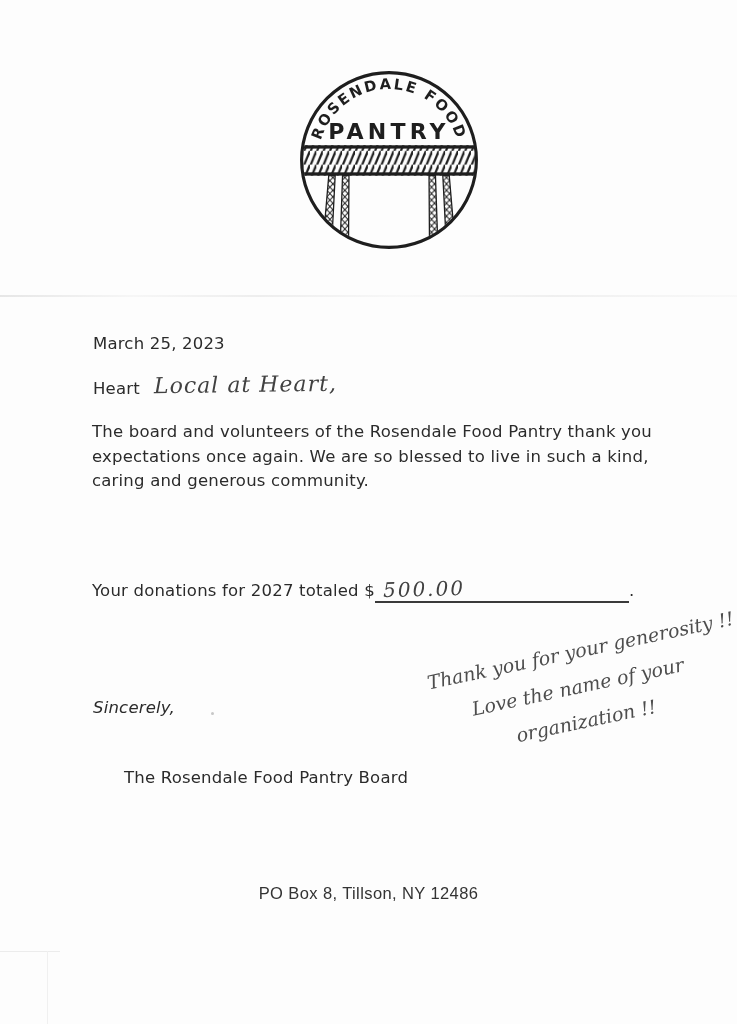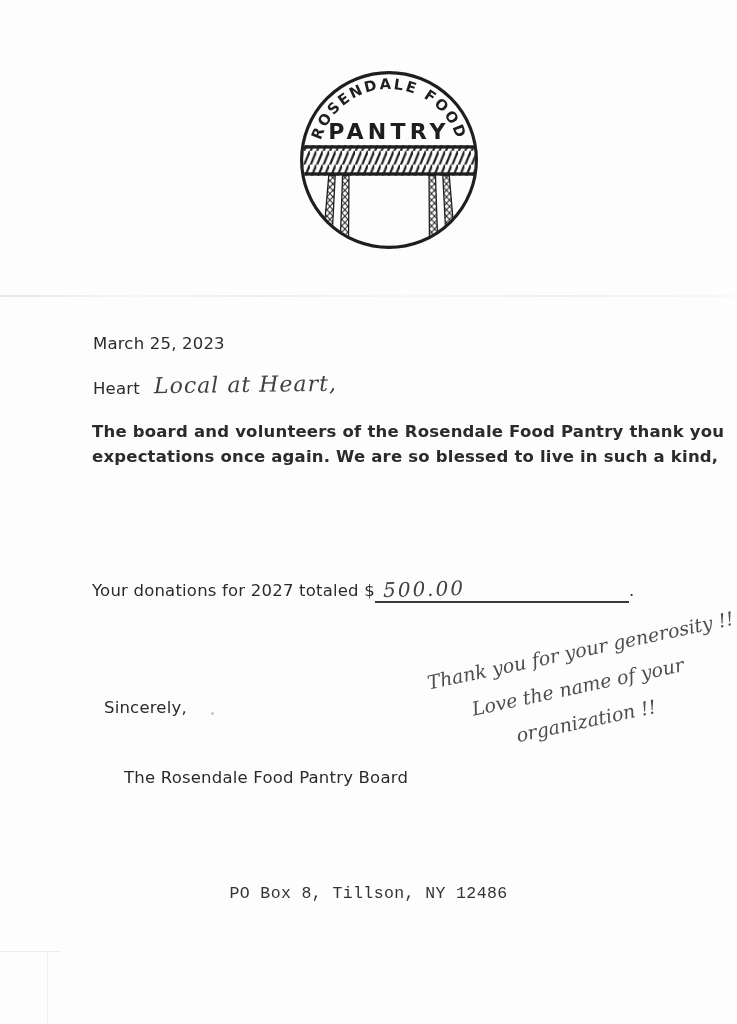--- a/index.html
+++ b/index.html
@@ -22,25 +22,25 @@
   }
   .crease-h{left:0;top:951px;width:60px;height:1px;background:#ececec;}
   .crease-v{left:47px;top:951px;width:1px;height:73px;background:#f0f0f0;}
   .speck{left:211px;top:712px;width:3px;height:3px;border-radius:50%;background:#9a9a9a;opacity:.55;}
   
   .logo{left:297px;top:68px;width:184px;height:184px;}
   
   .typed{font-size:16.5px;letter-spacing:.2px;white-space:nowrap;}
   .date{left:93px;top:334px;}
   .salutation{left:93px;top:374px;}
-  .para{line-height:24.6px;font-weight:bold;}
+  .para{line-height:24.6px;}
   .para1{left:92px;top:420px;}
   .para2{left:92px;top:628px;}
   .donation{left:92px;top:577px;}
-  .sincerely{left:104px;top:698px;}
+  .sincerely{left:93px;top:698px;font-style:italic;}
   .board{left:106px;top:768px;margin-left:18px;}
   
   .hand{
     font-family:"DejaVu Serif",serif;font-style:italic;color:#414141;
   }
   .recipient{
     display:inline-block;font-size:22px;letter-spacing:1px;
     margin-left:14px;transform:rotate(-.8deg) translateY(-2px);
   }
   .amount-line{
@@ -52,21 +52,21 @@
   .note{
     left:424px;top:666px;width:320px;
     transform:rotate(-12deg);transform-origin:left top;
     font-size:19px;line-height:35px;color:#4d4d4d;white-space:nowrap;
   }
   .note .l2{margin-left:38px;}
   .note .l3{margin-left:76px;}
   
   .footer{
     left:0;top:884px;width:737px;text-align:center;
-    font-family:Liberation Mono, monospace;
+    font-family:Liberation Sans, sans-serif;
     font-size:16.5px;letter-spacing:.4px;color:#333;
   }
 </style>
 </head>
 <body>
 
 <div class="page">
 
   <svg class="abs logo" viewBox="0 0 200 200" aria-hidden="true">
     <defs>
@@ -107,20 +107,21 @@
 
   <div class="abs typed date">March 25, 2023</div>
 
   <div class="abs typed salutation">
     <span>Heart</span><span class="hand recipient">Local at Heart,</span>
   </div>
 
   <div class="abs typed para para1">
     <div>The board and volunteers of the Rosendale Food Pantry thank you</div>
     <div>expectations once again. We are so blessed to live in such a kind,</div>
+    <div>caring and generous community.</div>
   </div>
 
   <div class="abs typed donation">
     <span>Your donations for 2027 totaled $</span><span class="amount-line"><span class="hand amount">500.00</span></span><span>.</span>
   </div>
 
 
   <div class="abs typed sincerely">Sincerely,</div>
 
   <div class="abs hand note">

